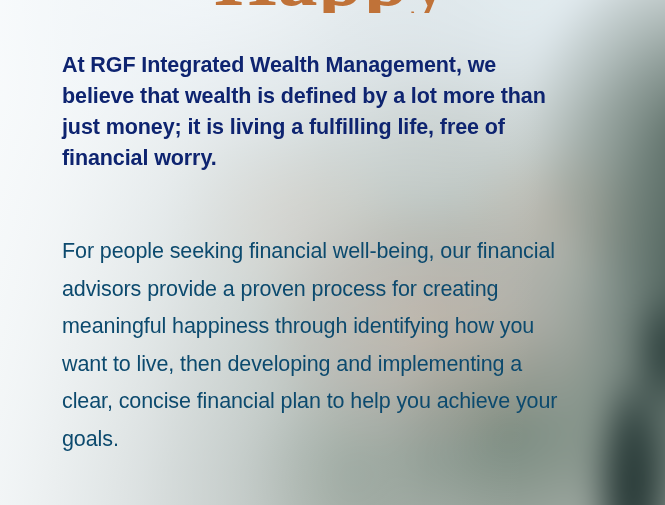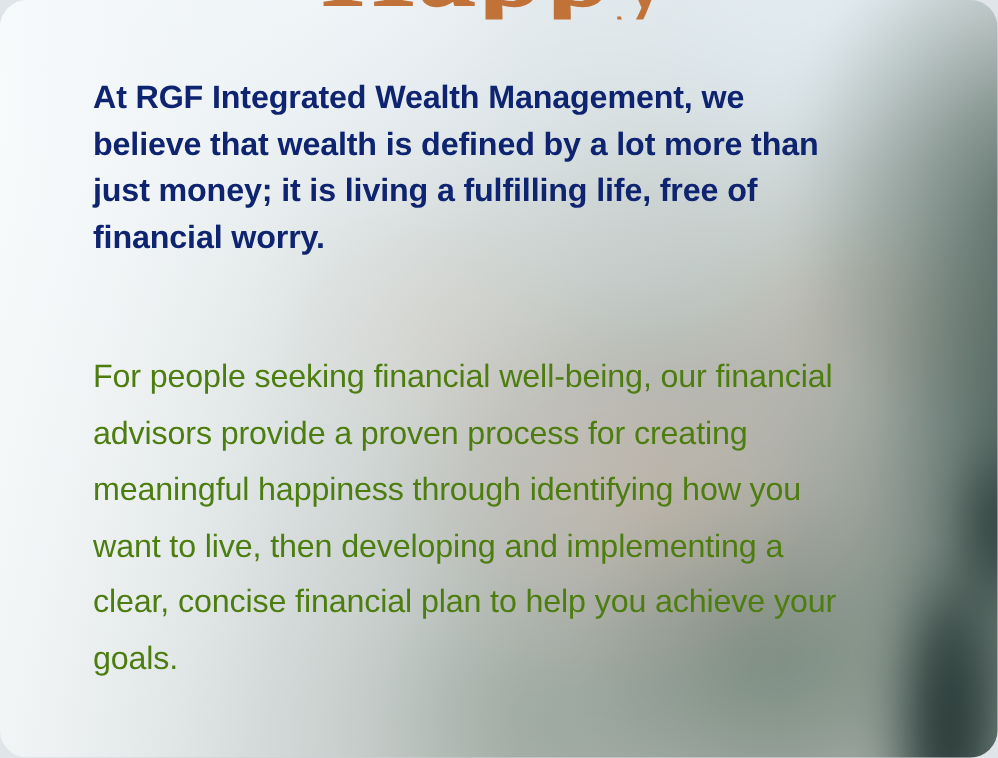--- a/index.html
+++ b/index.html
@@ -15,21 +15,20 @@
     background: #dfe5e8;
   }
 
   
   .hero {
     position: relative;
     width: 665px;
     height: 505px;
     overflow: hidden;
     isolation: isolate;
-    border-radius: 18px;
   }
 
   
   .bg-photo {
     position: absolute;
     inset: -40px;
     z-index: 0;
     background-color: #8e9a93;
     background-image:
       
@@ -121,21 +120,21 @@
 
   .para-body {
     position: absolute;
     left: 62px;
     top: 233px;
     width: 505px;
     font-size: 21.5px;
     line-height: 37.6px;
     font-weight: 400;
     letter-spacing: -0.1px;
-    color: #4d7c0f;
+    color: #0c4a6e;
   }
 </style>
 </head>
 <body>
 
 <div class="hero">
 
   <div class="bg-photo"></div>
   <div class="bg-veil"></div>
 

